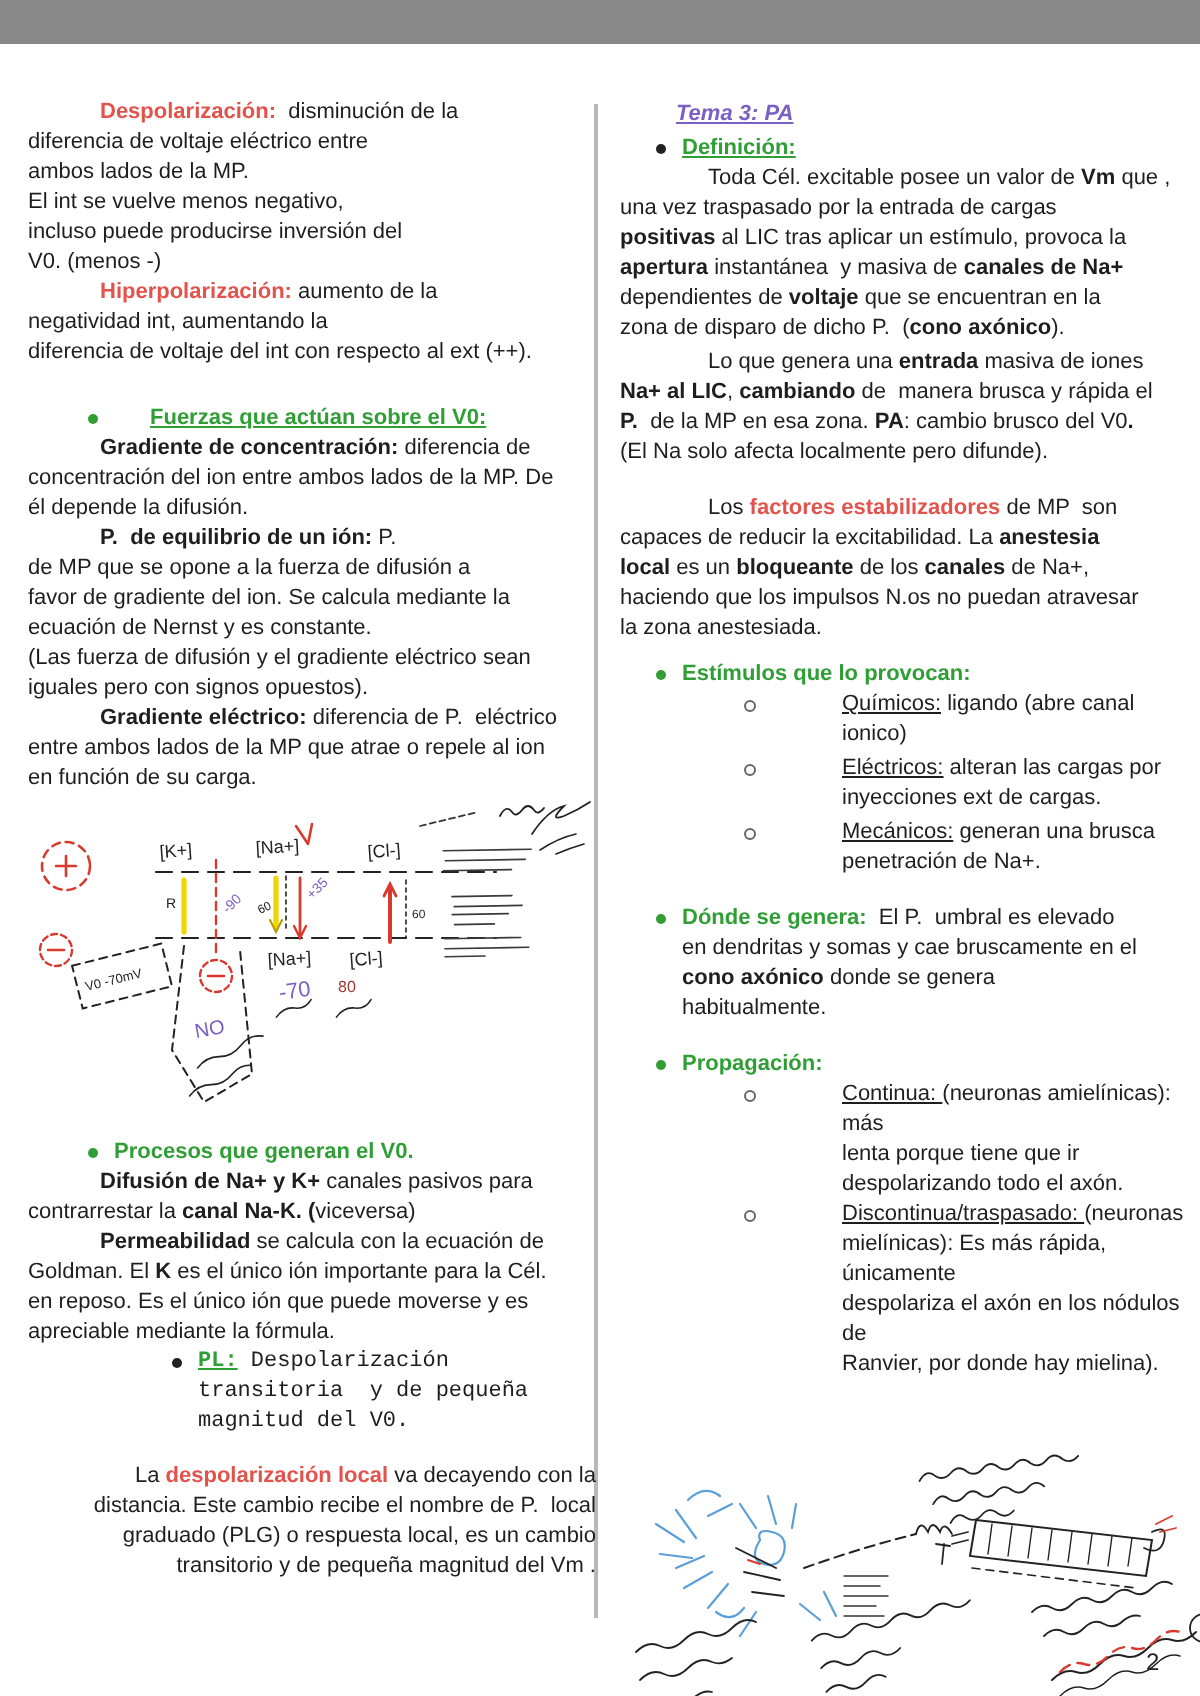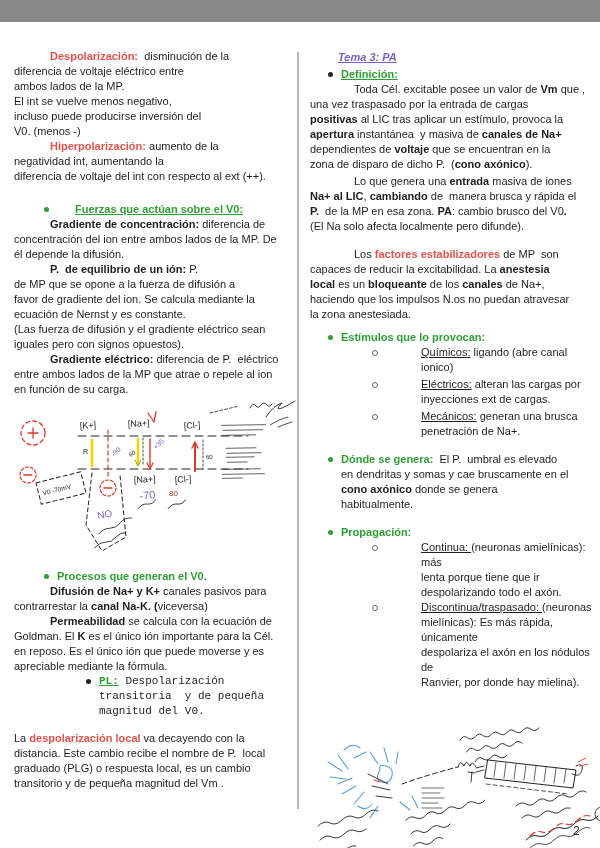--- a/index.html
+++ b/index.html
@@ -33,21 +33,21 @@
   .mk{flex:0 0 auto;margin:5px 8px 0 0;}
   .dot{width:5px;height:5px;border-radius:50%;background:#222;}
   .dot.green{background:var(--green);}
   .circ{width:4px;height:4px;border-radius:50%;border:1px solid #666;background:#fff;margin-right:11px;}
   .lf1{margin-left:30px;}
   .lf2{margin-left:72px;font-family:Liberation Mono, monospace;}
   .r1{margin-left:18px;}
   .r2{margin-left:62px;gap:32px;}
   .title{margin-left:28px;}
   .mt2{margin-top:2px;}  .mt4{margin-top:4px;}  .mt8{margin-top:8px;justify-content:space-between;}
-  .mt12{margin-top:12px;} .mt13{margin-top:13px;}
+  .mt12{margin-top:12px;text-align:right;} .mt13{margin-top:13px;}
   .mt18{margin-top:18px;gap:18px;} .mt32{margin-top:32px;}
   .pagenum{position:absolute;left:573px;top:802px;font-size:12px;color:#222;}
   svg{display:block;font-family:"Liberation Sans",sans-serif;}
   svg path,svg rect,svg circle,svg ellipse,svg line{fill:none;stroke-linecap:round;}
 </style>
 </head>
 <body>
 
 <div class="page">
 

